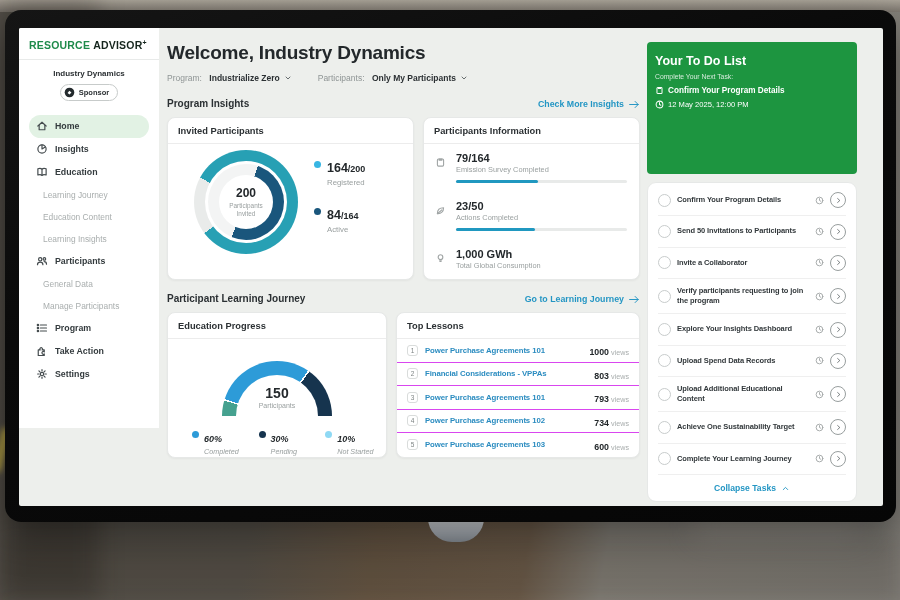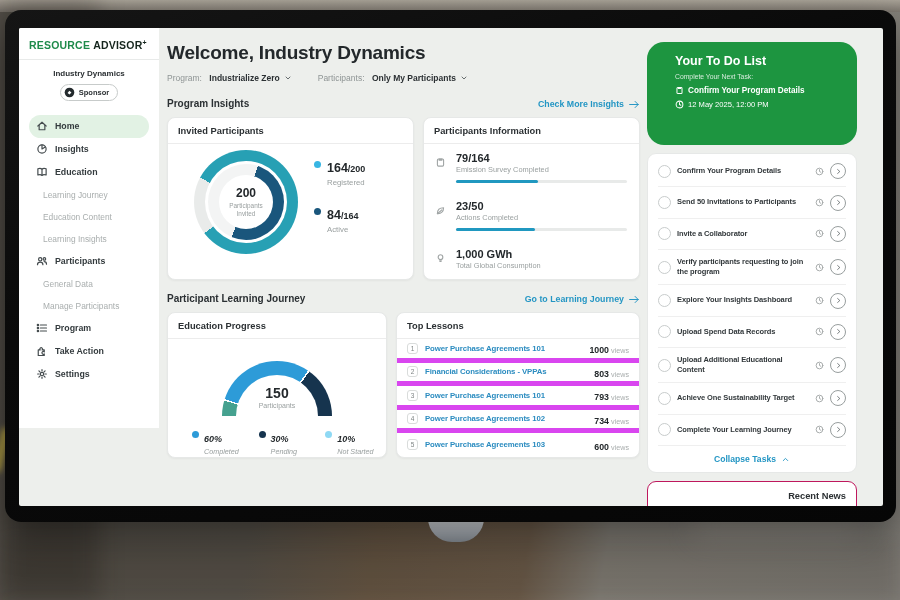--- a/index.html
+++ b/index.html
@@ -100,33 +100,33 @@
   .gauge-center { position:absolute; left:0; top:24px; width:110px; text-align:center; }
   .gauge-val { font-size:14px; font-weight:700; color:#23282b; }
   .gauge-lab { font-size:7px; color:#9aa0a0; margin-top:1px; }
   .glegend { position:absolute; left:24px; top:115px; width:200px; display:flex;font-style:italic; }
   .gleg-item { display:flex; gap:5px; width:33.3%; }
   .gleg-pct { font-size:9px; font-weight:700; color:#23282b; line-height:1.1; }
   .gleg-cap { font-size:7.2px; color:#9aa0a0; margin-top:1px; }
 
   
   .c-lessons { width:244px; height:146px; }
-  .lesson { display:flex; align-items:center; gap:7px; padding:0 10px; height:23.5px; border-bottom:5px solid #d946ef; }
+  .lesson { display:flex; align-items:center; gap:7px; padding:0 10px; height:23.5px; border-bottom:1px solid #d946ef; }
   .lesson:last-child { border-bottom:none; }
   .rank { width:11px; height:11px; border:1px solid #d9dcdb; border-radius:3px; flex:none;
     font-size:6.5px; color:#7d8383; display:flex; align-items:center; justify-content:center; }
   .l-title { flex:1; font-size:7.8px; font-weight:700; color:#2b8cc0; letter-spacing:-.1px;
     white-space:nowrap; overflow:hidden; cursor:pointer; }
   .l-views { font-size:8.8px; font-weight:700; color:#23282b; }
   .l-suffix { font-size:7.2px; color:#a8adad; margin-left:2px; }
 
   
   .rightcol { position:absolute; left:628px; top:14px; width:210px; }
-  .todo-green { position:relative; height:103px; border-radius:17px; background:#1d9540;
-    color:#fff; padding:12px 28px; overflow:hidden; }
+  .todo-green { position:relative; height:132px; border-radius:4px; background:#1d9540;
+    color:#fff; padding:12px 8px; overflow:hidden; }
   .todo-title { font-size:12.5px; font-weight:700; }
   .todo-sub { font-size:6.8px; color:rgba(255,255,255,.82); margin-top:5px; }
   .todo-line { display:flex; align-items:center; gap:4px; margin-top:6px; font-size:8.2px; font-weight:700; }
   .todo-line.small { font-weight:400; font-size:7.6px; margin-top:5px; }
   .todo-line svg { width:9px; height:9px; flex:none; }
   .counter-ring { position:absolute; right:13px; top:20px; width:62px; height:62px; border-radius:50%;
     border:10px solid #0c6127; box-shadow:0 0 0 4px rgba(8,70,26,.35);
     display:flex; align-items:center; justify-content:center; }
   .counter-txt { font-size:12.5px; font-weight:700; color:#fff; }
 

